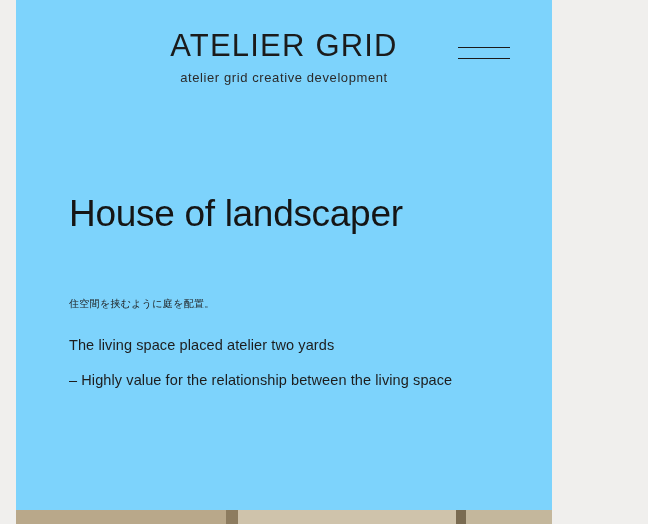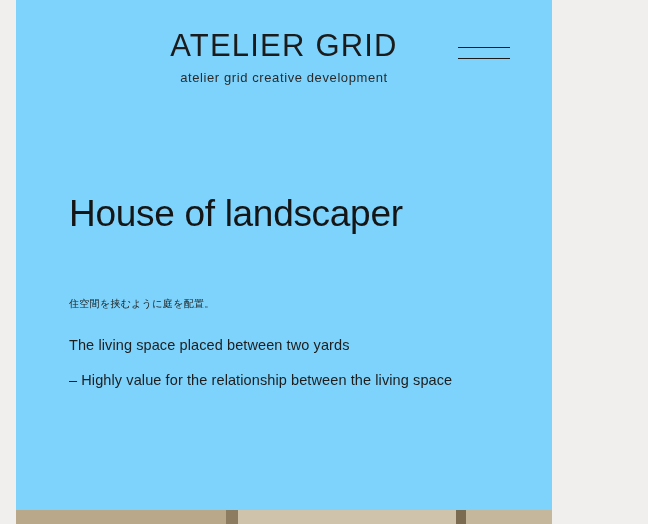--- a/index.html
+++ b/index.html
@@ -138,21 +138,21 @@
     </div>
 
     <div id="main">
       <h1 id="page-title">House of landscaper</h1>
 
       <div id="desc-ja">
         <div class="ja-line">住空間を挟むように庭を配置。</div>
       </div>
 
       <div id="desc-en">
-        <div class="en-line">The living space placed between two yards</div>
+        <div class="en-line">The living space placed atelier two yards</div>
         <div class="en-line">– Highly value for the relationship between the living space</div>
       </div>
     </div>
 
     <div id="hero-strip">
         <div class="seg" style="background: rgb(185, 168, 138); width: 210px;"></div>
         <div class="seg" style="background: rgb(141, 124, 95); width: 12px;"></div>
         <div class="seg" style="background: rgb(207, 195, 171); width: 218px;"></div>
         <div class="seg" style="background: rgb(122, 107, 81); width: 10px;"></div>
         <div class="seg" style="background: rgb(196, 183, 156); width: 190px;"></div>

